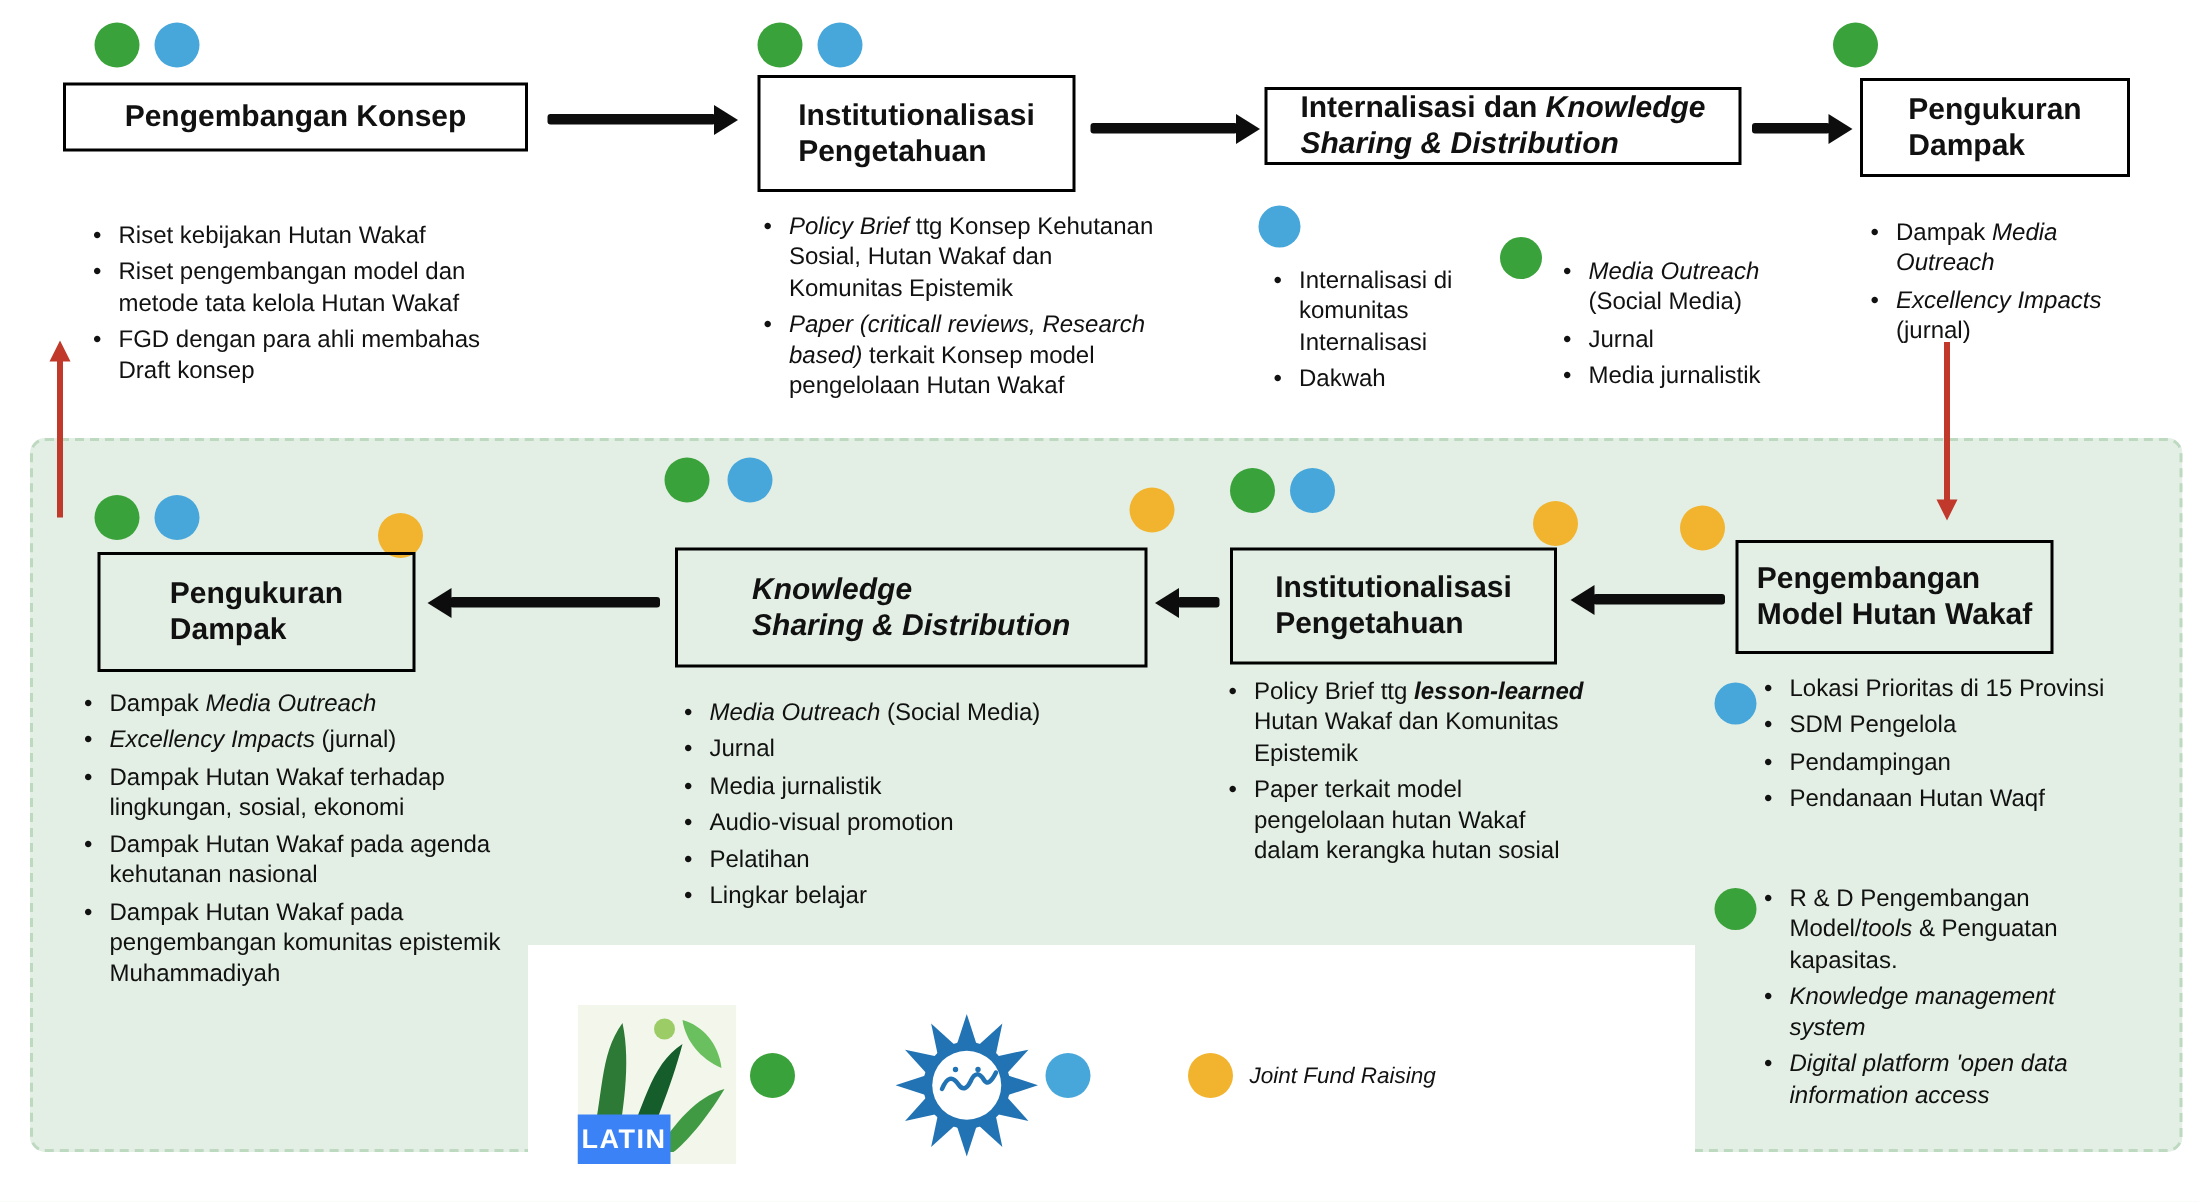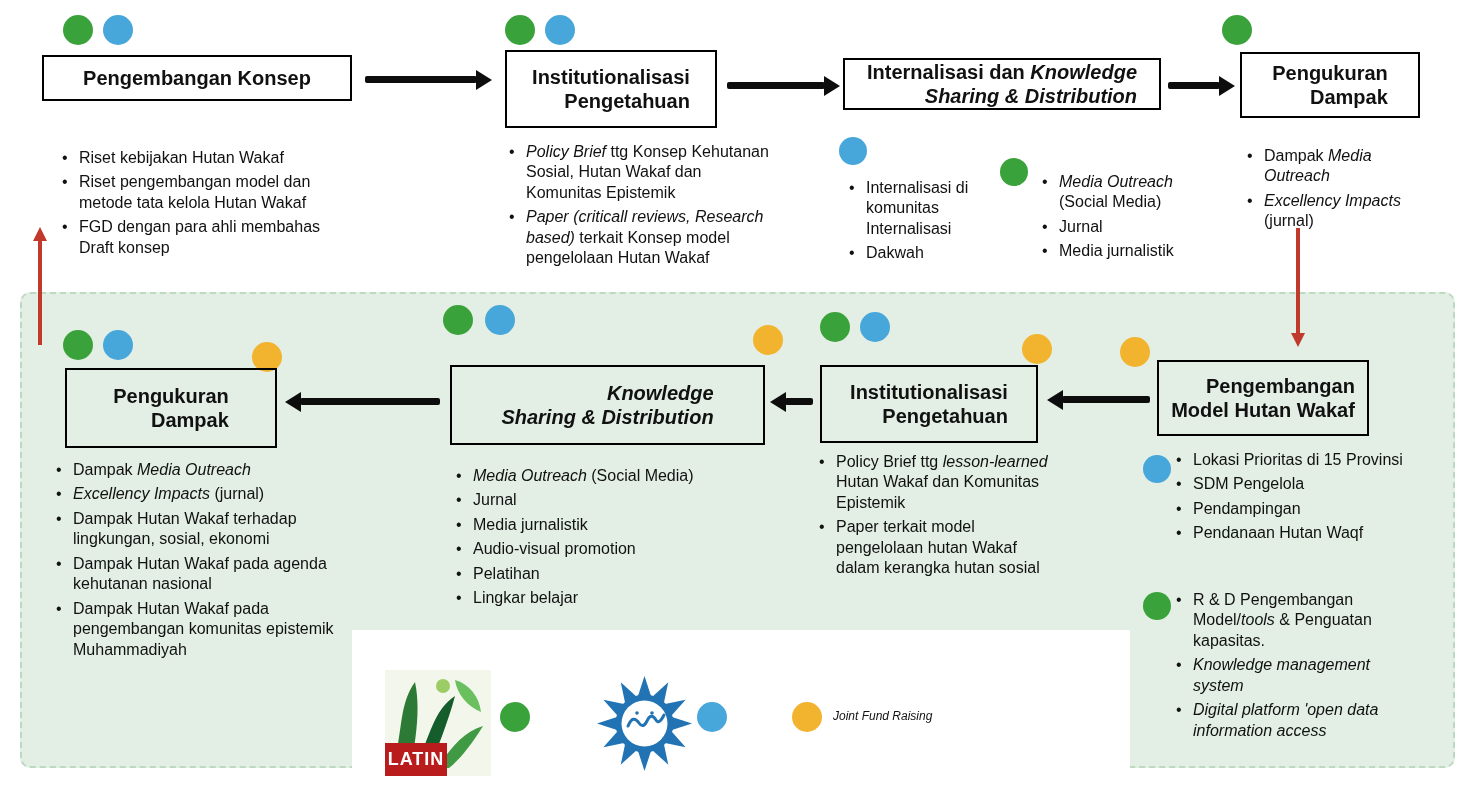--- a/index.html
+++ b/index.html
@@ -5,57 +5,57 @@
   * { margin:0; padding:0; box-sizing:border-box; }
   html,body { background:#ffffff; }
   body { font-family:"Liberation Sans", sans-serif; color:#111; }
   .canvas { position:relative; width:1466px; height:801px; background:#fff; overflow:hidden; }
 
   .panel { position:absolute; left:20px; top:292px; width:1435px; height:476px;
            background:var(--panel); border:2px dashed var(--panel-border); border-radius:10px; }
   .panel-mask { position:absolute; left:352px; top:630px; width:778px; height:171px; background:#fff; }
 
   .box { position:absolute; border:2.5px solid #000; background:#fff;
-         display:flex; align-items:center; justify-content:center; text-align:right;
+         display:flex; align-items:center; justify-content:center; text-align:left;
          font-weight:bold; font-size:20px; line-height:1.22; white-space:pre-line; padding:4px 8px; }
   .box.on-panel { background:transparent; }
 
   .dot { position:absolute; width:30px; height:30px; border-radius:50%; }
   .dot.sm { width:28px; height:28px; }
   .dot.green { background:var(--green); }
   .dot.blue { background:var(--blue); }
   .dot.orange { background:var(--orange); }
 
   ul.blist { position:absolute; list-style:none; }
   .blist li { position:relative; padding-left:21px; margin-bottom:4px; font-size:16px; line-height:1.28; }
   .blist li::before { content:"\2022"; position:absolute; left:4px; top:0; }
 
   .rt-i { font-style:italic; }
   .rt-b { font-weight:400; }
-  .rt-bi { font-weight:400; font-style:italic; }
+  .rt-bi { font-weight:700; font-style:italic; }
 
   .harrow { position:absolute; height:7px; background:#0d0d0d; border-radius:2px; }
   .harrow.right::after { content:""; position:absolute; right:-15px; top:50%; transform:translateY(-50%);
       width:0; height:0; border-left:16px solid #0d0d0d; border-top:10px solid transparent; border-bottom:10px solid transparent; }
   .harrow.left::before { content:""; position:absolute; left:-15px; top:50%; transform:translateY(-50%);
       width:0; height:0; border-right:16px solid #0d0d0d; border-top:10px solid transparent; border-bottom:10px solid transparent; }
 
   .varrow { position:absolute; width:4px; background:var(--red); }
   .varrow.up::before { content:""; position:absolute; top:-13px; left:50%; transform:translateX(-50%);
       width:0; height:0; border-bottom:14px solid var(--red); border-left:7px solid transparent; border-right:7px solid transparent; }
   .varrow.down::after { content:""; position:absolute; bottom:-13px; left:50%; transform:translateX(-50%);
       width:0; height:0; border-top:14px solid var(--red); border-left:7px solid transparent; border-right:7px solid transparent; }
 
   .latin-logo { position:absolute; left:385px; top:670px; width:106px; height:106px; overflow:hidden; }
-  .latin-label { position:absolute; left:0; bottom:0; width:62px; height:33px; background:#b91c1c;
+  .latin-label { position:absolute; left:0; bottom:0; width:62px; height:33px; background:#3b82f6;
       color:#fff; font-weight:bold; font-size:18px; letter-spacing:1px;
       display:flex; align-items:center; justify-content:center; }
   .muh-logo { position:absolute; left:597px; top:676px; width:95px; height:95px; }
 
-  .legend-text { position:absolute; left:833px; top:709px; font-size:12px; }
+  .legend-text { position:absolute; left:833px; top:709px; font-size:15px; }
 </style>
 </head>
 <body>
 
 <div class="canvas">
 
   <div class="panel"></div>
   <div class="panel-mask"></div>
 
   <div class="dot green" style="left:63px;top:15px"></div>

